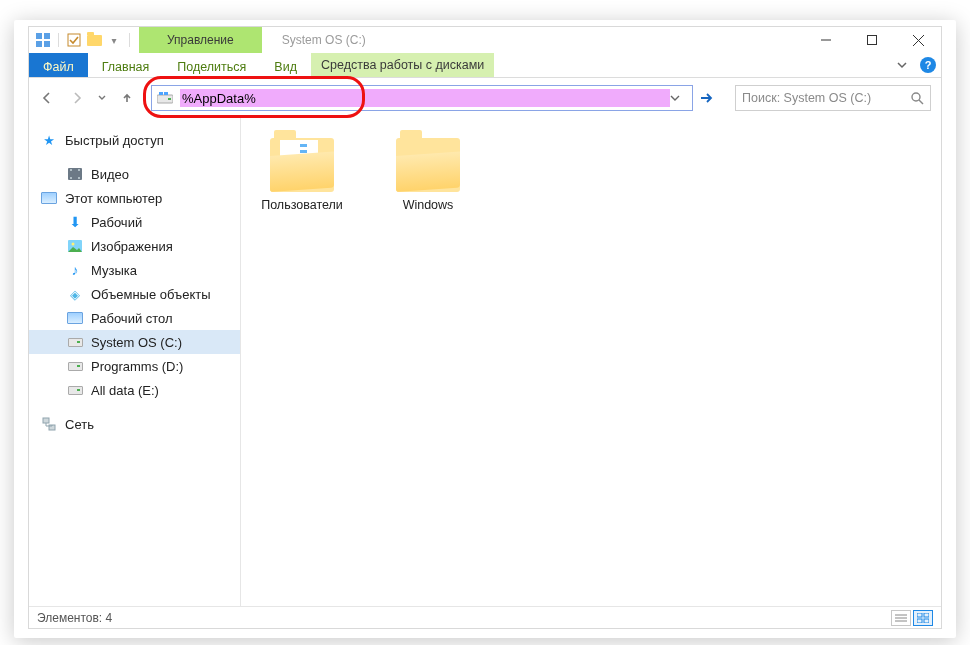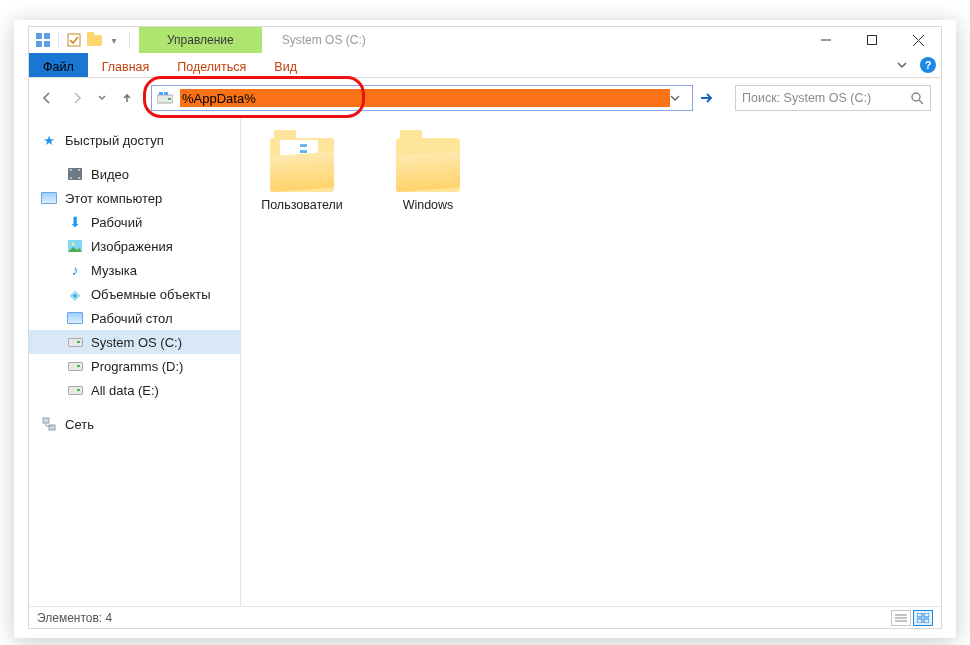--- a/index.html
+++ b/index.html
@@ -17,35 +17,35 @@
   .qat { display:flex; align-items:center; gap:4px; padding:0 6px; }
   .qat-sep { width:1px; height:14px; background:#dcdcdc; margin:0 3px;}
   .tb-labels { display:flex; align-items:stretch;}
   .tb-context { background:#aee571; color:#3a3a3a; padding:3px 28px; display:flex; align-items:center; border-bottom:1px solid #aee571;}
   .tb-title { padding:3px 20px; color:#9b9b9b; display:flex; align-items:center;}
   .win-controls { margin-left:auto; display:flex;}
   .win-btn { width:46px; display:flex; align-items:center; justify-content:center; color:#666;}
 
   
   .ribbon { height:25px; display:flex; align-items:stretch; border-bottom:1px solid #dcdcdc; font-size:12.5px; }
-  .ribbon-tab { padding:3px 14px 0 14px; display:flex; align-items:center; color:#c2410c; cursor:default;}
-  .ribbon-tab.file { background:#1976d2; color:#000000; }
+  .ribbon-tab { padding:3px 14px 0 14px; display:flex; align-items:center; color:#4d7c0f; cursor:default;}
+  .ribbon-tab.file { background:#1976d2; color:#fef9c3; }
   .ribbon-context { background:#d6f0b0; color:#3a3a3a; padding:3px 10px; flex:0 0 auto;}
   .ribbon-spacer{flex:1;}
   .ribbon-expand { width:26px; display:flex; align-items:center; justify-content:center; color:#555;}
   .ribbon-help { width:26px; display:flex; align-items:center; justify-content:center;}
   .help-circle{width:16px;height:16px;border-radius:50%;background:#1e88e5;color:#fff;font-size:11px;line-height:16px;text-align:center;font-weight:bold;}
 
   
   .navrow { height:40px; display:flex; align-items:center; padding:6px 10px 6px 6px; gap:6px;}
   .nav-arrow { width:24px; height:24px; display:flex; align-items:center; justify-content:center; color:#777;}
   .addr-wrap { position:relative; flex:1; margin-left:6px; }
   .addr { height:26px; border:1px solid #8aa4e6; background:#fff; display:flex; align-items:center; padding:0 4px; }
   .addr .ic { width:18px; height:18px; margin-right:6px; display:flex; align-items:center; justify-content:center;}
-  .addr input { flex:1; border:none; outline:none; font-size:13px; background:#f97316; height:18px; padding:0 2px;}
+  .addr input { flex:1; border:none; outline:none; font-size:13px; background:#f0abfc; height:18px; padding:0 2px;}
   .addr-dd { width:18px; color:#555; text-align:center;}
   .go-btn{width:24px;text-align:center;color:#1565c0;font-size:15px;}
   .highlight-ring{
     position:absolute; left:-8px; top:-9px; width:222px; height:42px;
     border:3px solid #e11; border-radius:18px; pointer-events:none;
   }
   .search { width:196px; height:26px; border:1px solid #cfcfcf; display:flex; align-items:center; padding:11px 6px; color:#8a8a8a; font-size:12.5px; margin-left:6px;}
   .search .sicon{margin-left:auto;color:#777;}
 
   
@@ -139,20 +139,21 @@
             </svg>
           </div>
       </div>
     </div>
 
     <div class="ribbon">
       <div class="ribbon-tab file">Файл</div>
       <div class="ribbon-tab">Главная</div>
       <div class="ribbon-tab">Поделиться</div>
       <div class="ribbon-tab">Вид</div>
+      <div class="ribbon-tab ribbon-context">Средства работы с дисками</div>
       <div class="ribbon-spacer"></div>
       <div class="ribbon-expand">
         <svg width="10" height="10">
             <path d="M1 3 L5 7 L9 3" fill="none" stroke="#666" stroke-width="1.5"></path>
           </svg>
       </div>
       <div class="ribbon-help">
           <div class="help-circle">?</div>
         </div>
     </div>

